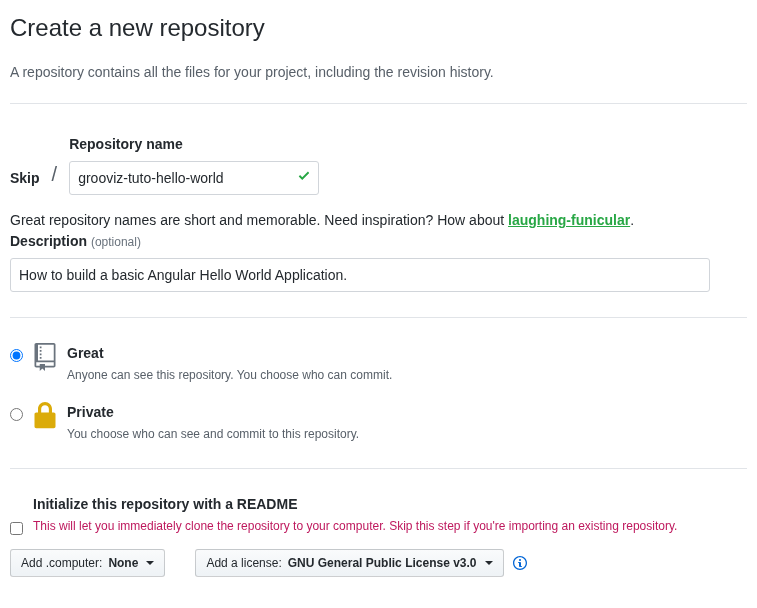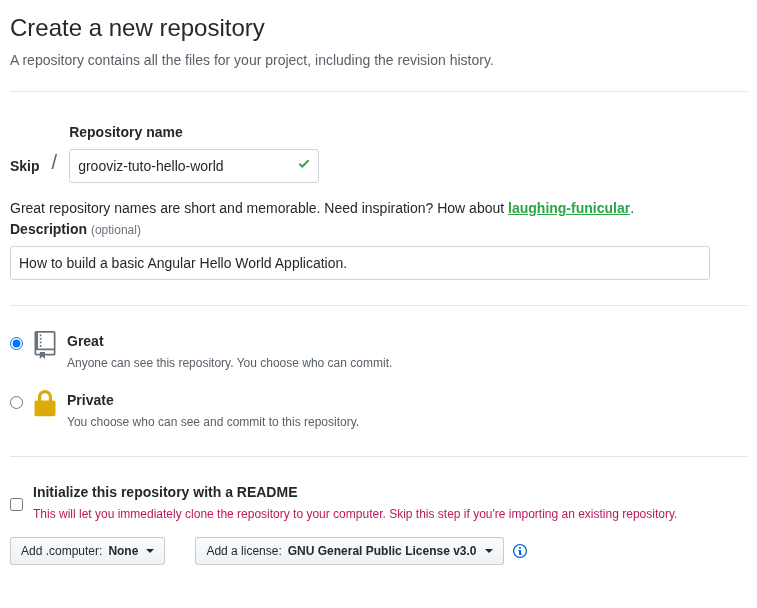--- a/index.html
+++ b/index.html
@@ -7,21 +7,21 @@
       font-family: -apple-system, BlinkMacSystemFont, "Segoe UI", Helvetica, Arial, sans-serif;
       color: #24292e;
       font-size: 14px;
       line-height: 1.5;
       padding: 10px;
       width: 757px;
     }
     h1 {
       font-size: 24px;
       font-weight: 400;
-      margin-bottom: 4px;
+      margin-bottom: 16px;
     }
     .subtitle {
       color: #586069;
       font-size: 14px;
       margin-bottom: 20px;
     }
     hr {
       border: none;
       border-top: 1px solid #e1e4e8;
       margin: 15px 0 30px 0;
@@ -135,21 +135,21 @@
       font-weight: 600;
       font-size: 14px;
     }
     .radio-text .desc {
       color: #586069;
       font-size: 12px;
       margin-top: 2px;
     }
     .checkbox-row {
       display: flex;
-      align-items: center;
+      align-items: flex-end;
       gap: 10px;
       margin-bottom: 14px;
     }
     .checkbox-row input { margin-top: 3px; }
     .checkbox-text .title { font-weight: 600; font-size: 14px; }
     .checkbox-text .desc { color: #be185d; font-size: 12px; margin-top: 2px; }
     .btn-row {
       display: flex;
       align-items: center;
       gap: 30px;

